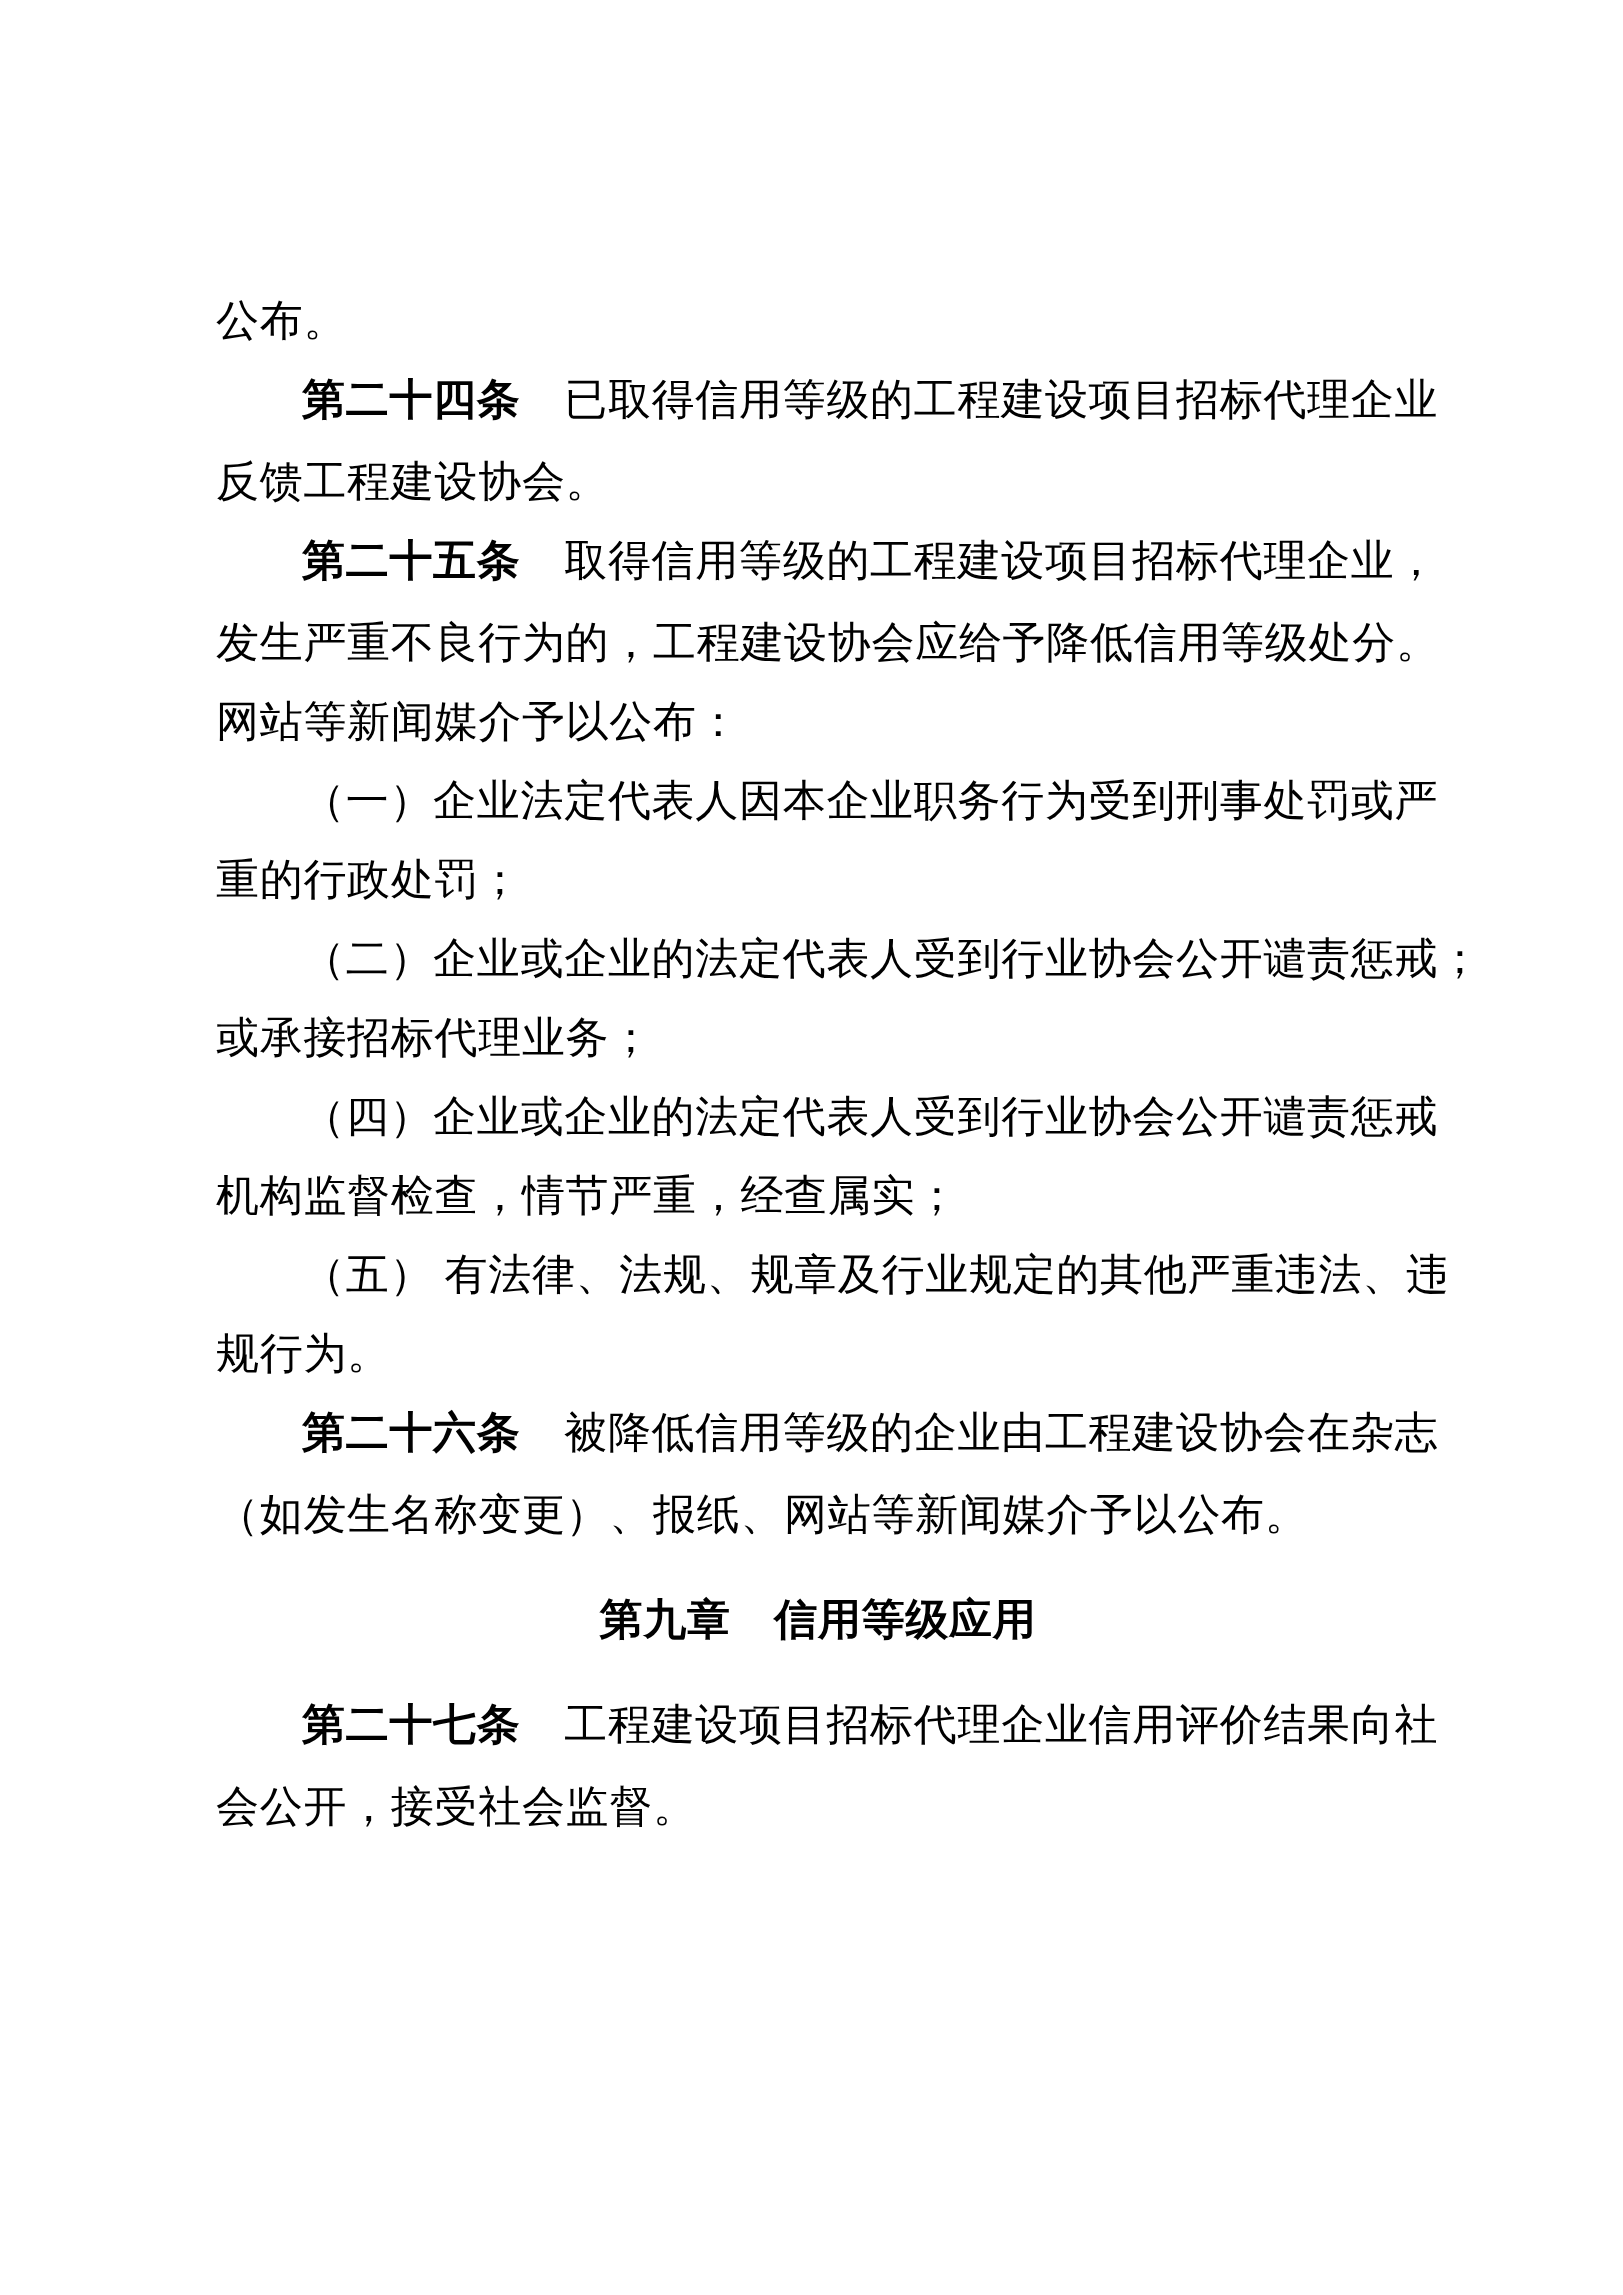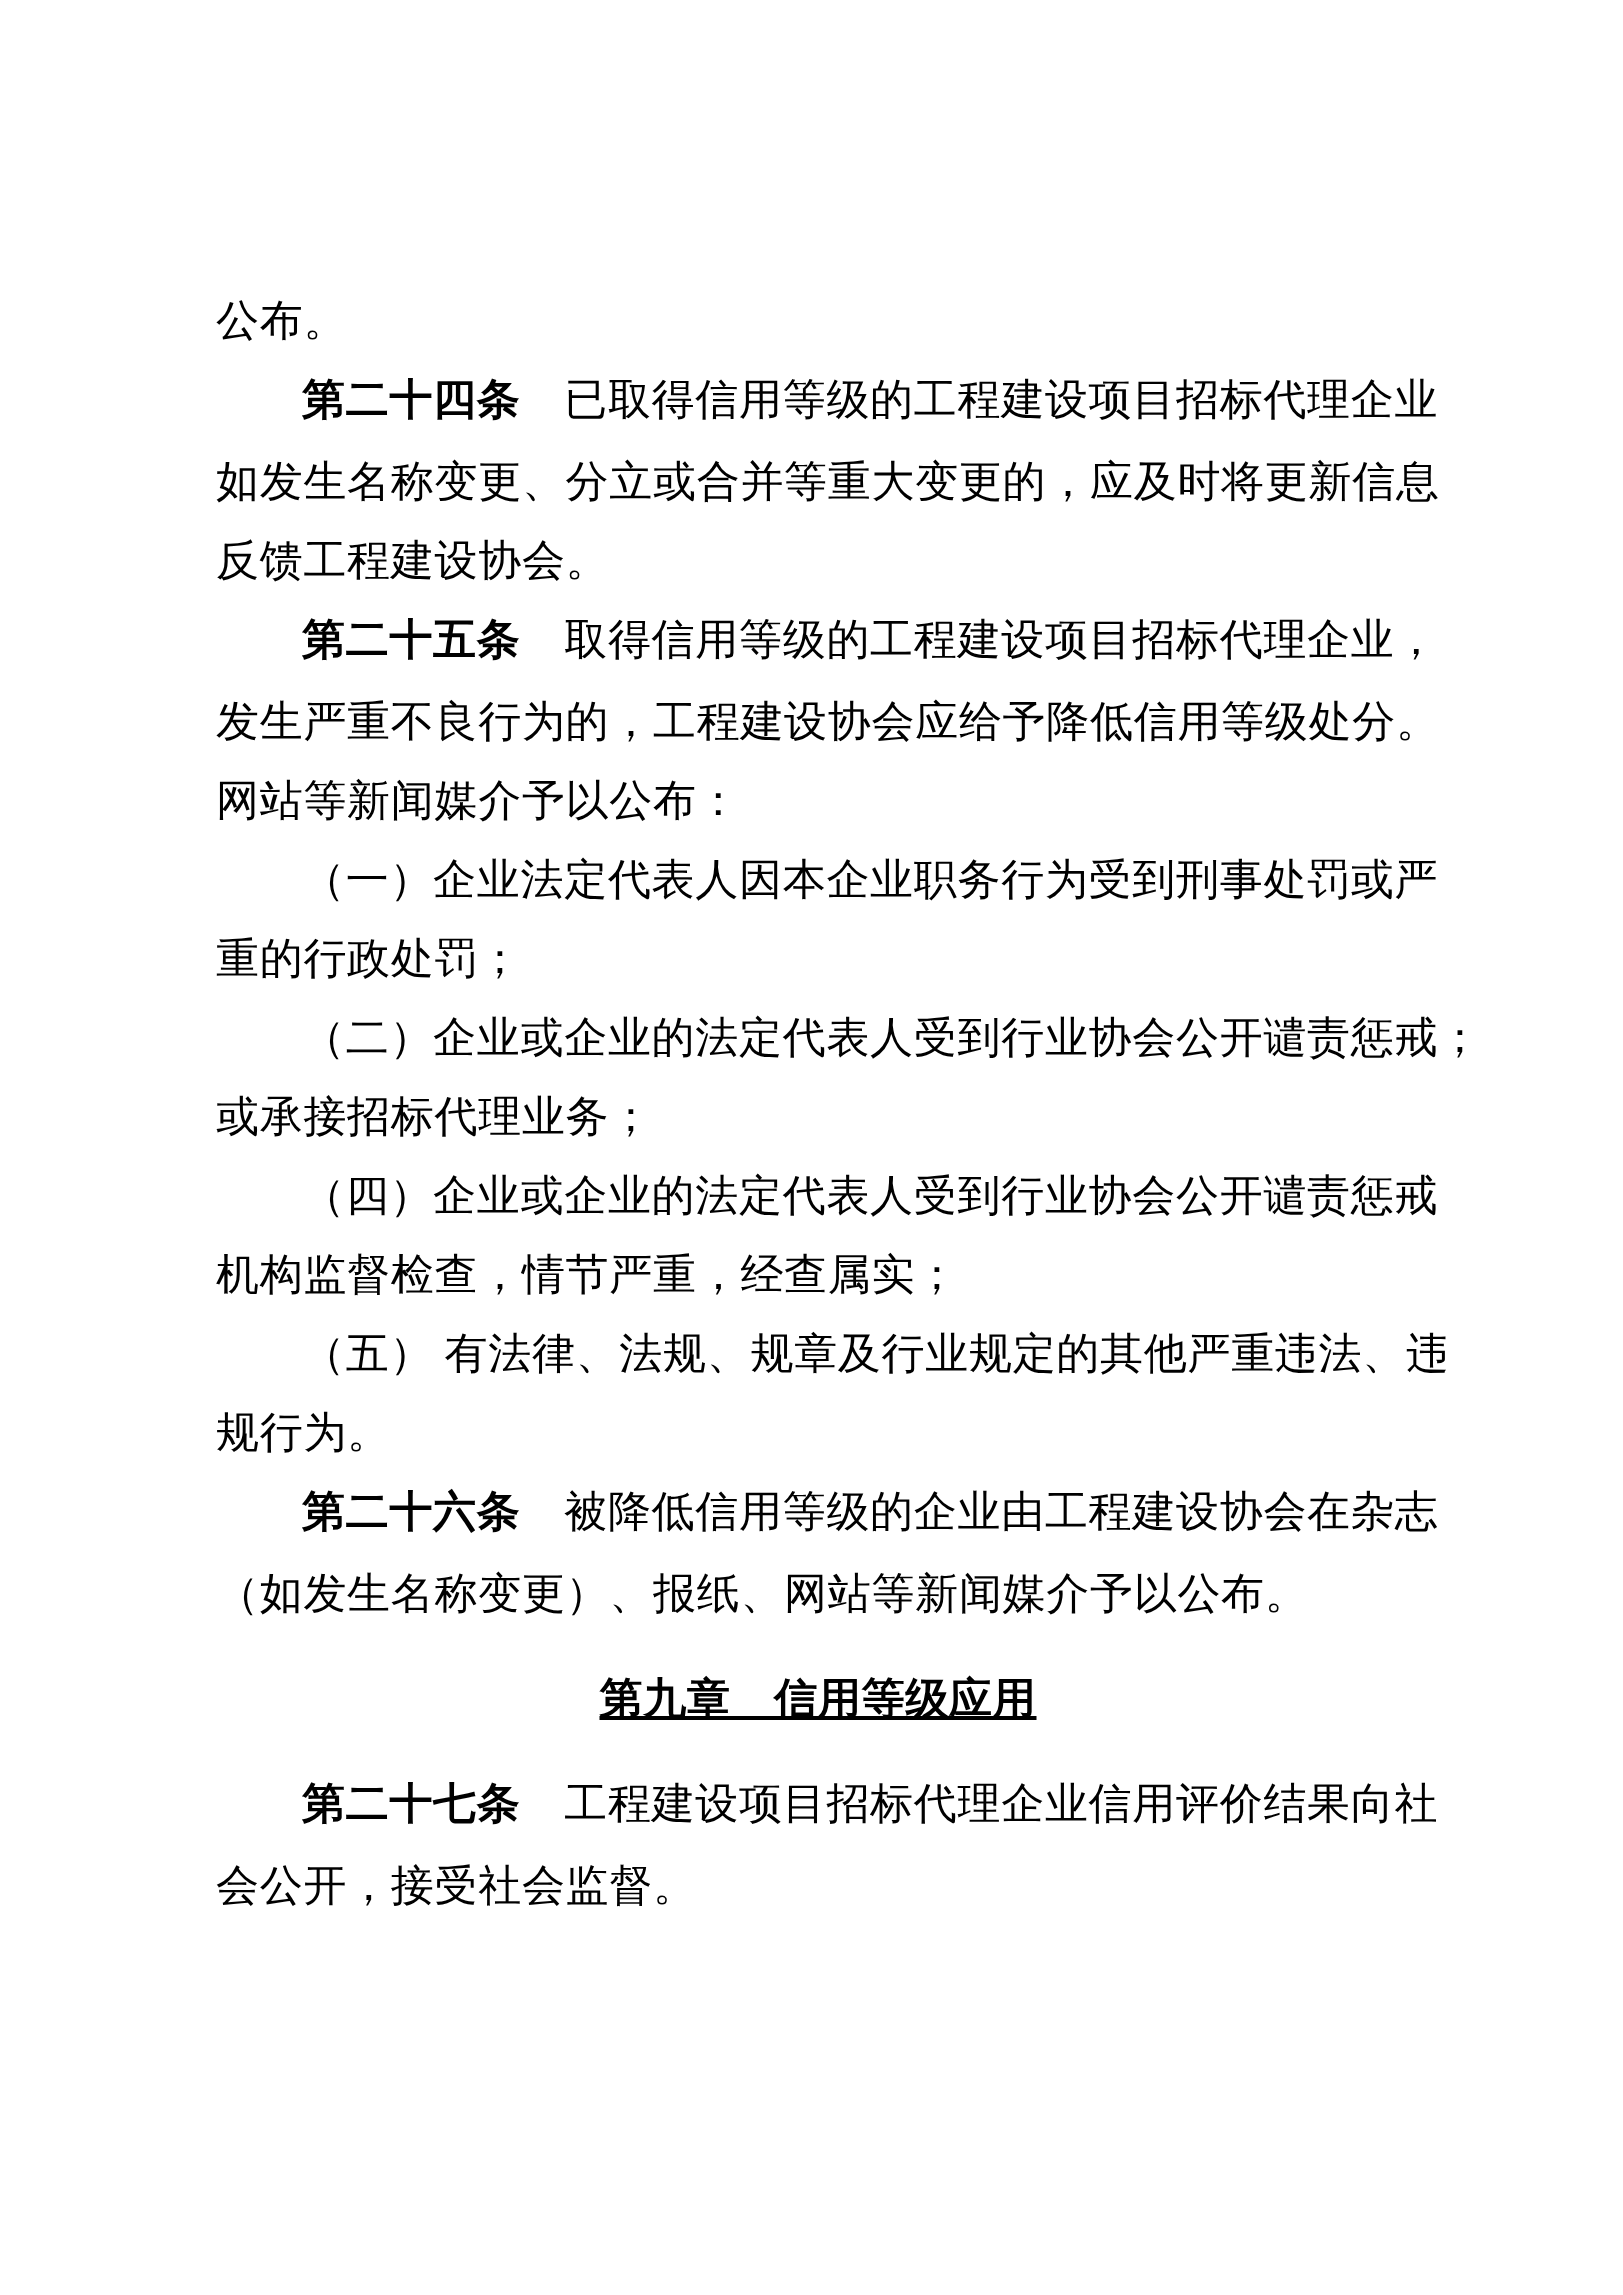--- a/index.html
+++ b/index.html
@@ -41,31 +41,29 @@
   .chapter-heading {
     text-align: center;
     text-indent: 0;
     font-family: "Liberation Sans", "DejaVu Sans", sans-serif;
     font-weight: 700;
     font-size: 43px;
     line-height: 79px;
     margin-top: 26px;
     margin-bottom: 26px;
     white-space: nowrap;
-    text-decoration: underline;
   }
 </style>
 </head>
 <body>
 
 <div class="page">
   <div class="document-body">
       <div class="body-line"><span>公布。</span></div>
       <div class="body-line indent"><span class="bold">第二十四条</span><span>　已取得信用等级的工程建设项目招标代理企业</span></div>
-      <div class="body-line"><span>如发生名称变更、分立或合并等重大变更的，应及时将更新信息</span></div>
       <div class="body-line"><span>反馈工程建设协会。</span></div>
       <div class="body-line indent"><span class="bold">第二十五条</span><span>　取得信用等级的工程建设项目招标代理企业，</span></div>
       <div class="body-line"><span>发生严重不良行为的，工程建设协会应给予降低信用等级处分。</span></div>
       <div class="body-line"><span>网站等新闻媒介予以公布：</span></div>
       <div class="body-line indent"><span>（一）企业法定代表人因本企业职务行为受到刑事处罚或严</span></div>
       <div class="body-line"><span>重的行政处罚；</span></div>
       <div class="body-line indent"><span>（二）企业或企业的法定代表人受到行业协会公开谴责惩戒；</span></div>
       <div class="body-line"><span>或承接招标代理业务；</span></div>
       <div class="body-line indent"><span>（四）企业或企业的法定代表人受到行业协会公开谴责惩戒</span></div>
       <div class="body-line"><span>机构监督检查，情节严重，经查属实；</span></div>

